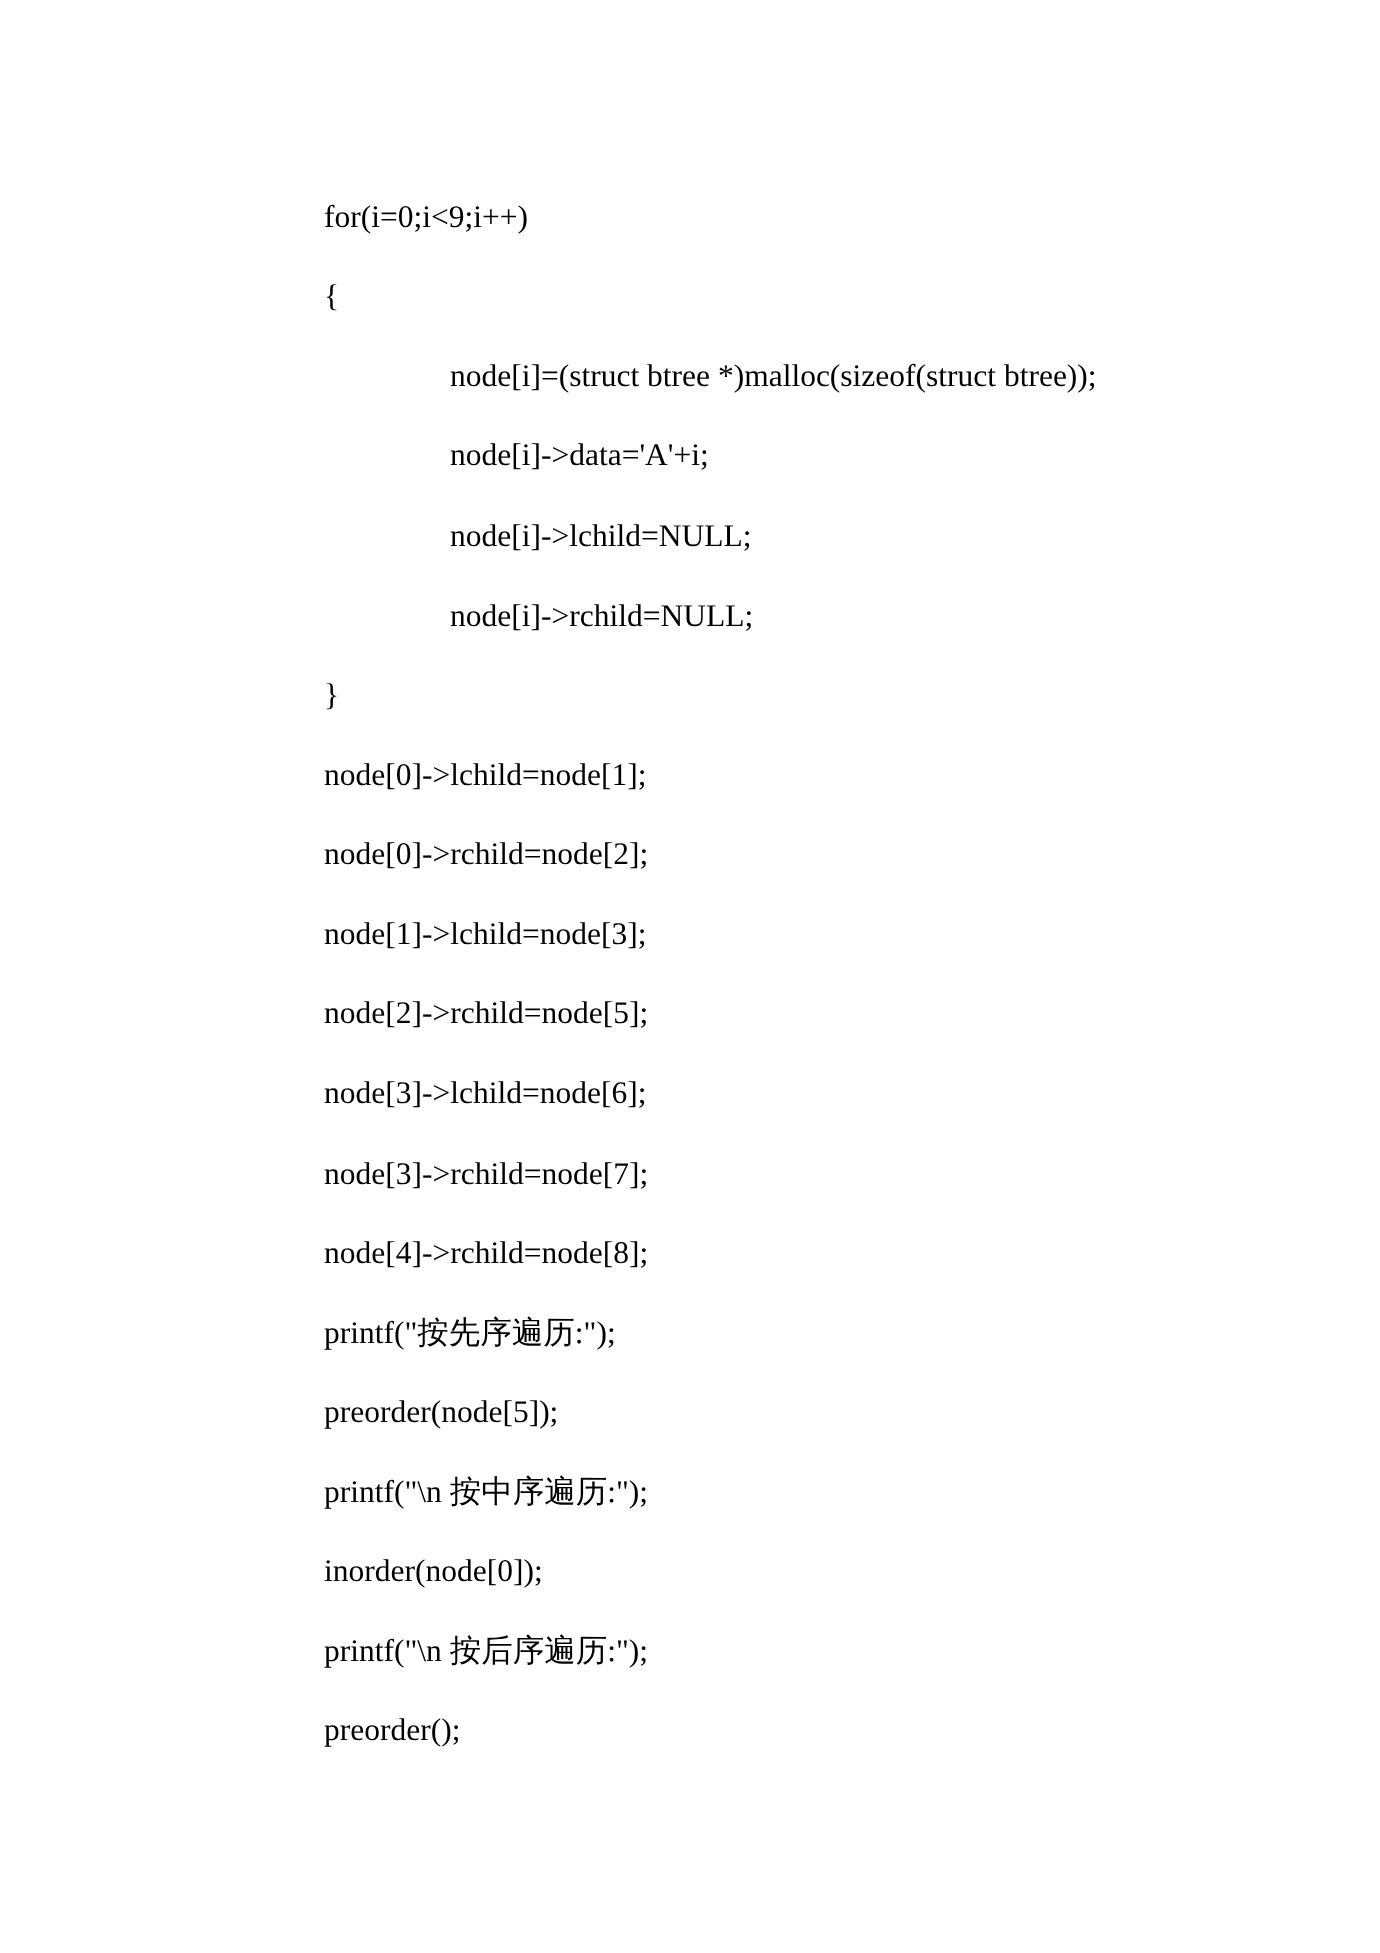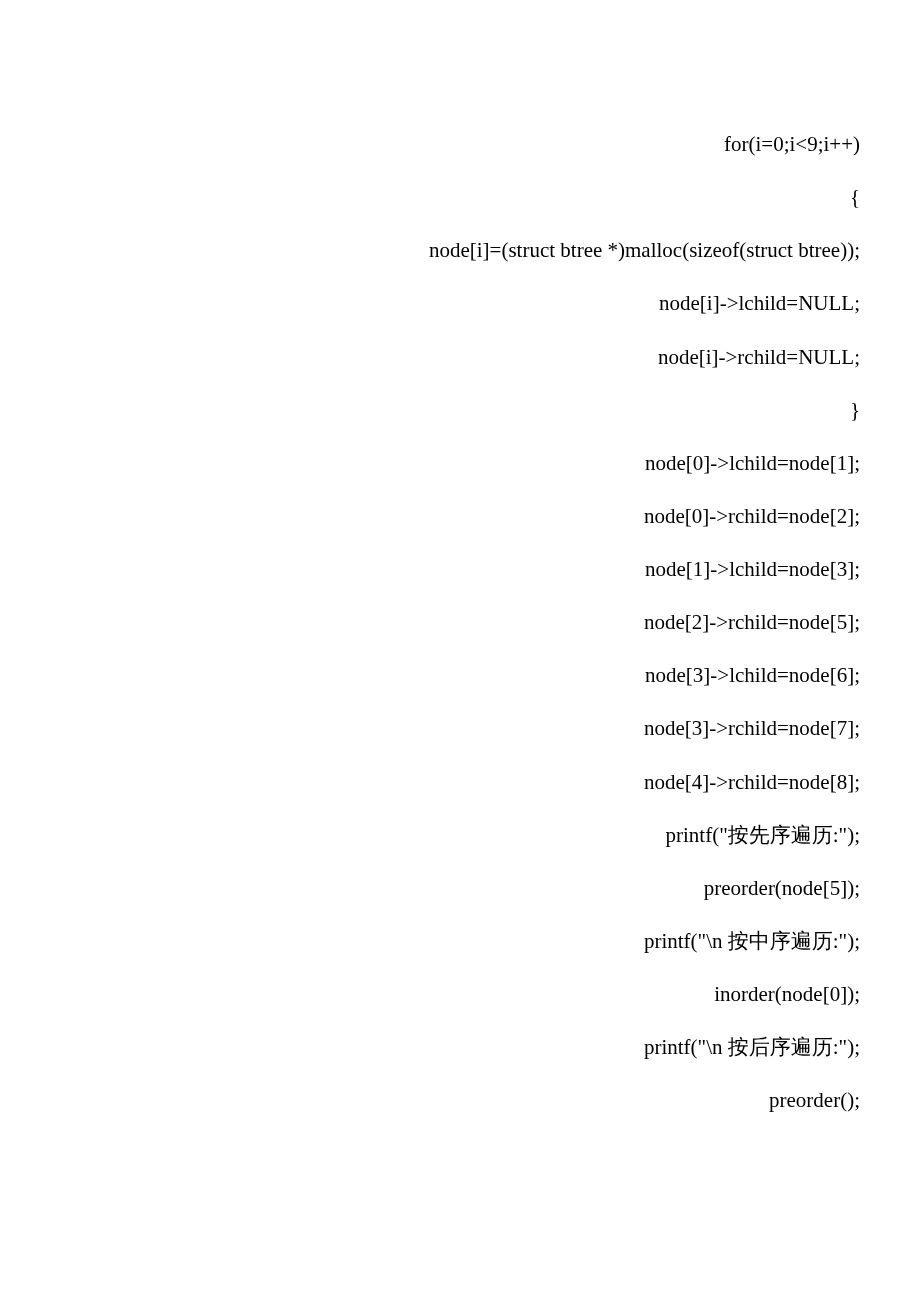--- a/index.html
+++ b/index.html
@@ -13,37 +13,37 @@
       height: 1302px;
       font-family: "Times New Roman", "SimSun", serif;
       font-size: 21px;
       color: #000000;
       padding-top: 118px;
       padding-left: 216px;
       padding-right: 60px;
     }
     .code-container {
       line-height: 2.53;
-      text-align: right;
     }
     .line {
       white-space: pre;
     }
     .indent-1 {
       padding-left: 84px;
       font-family: Liberation Serif, serif;
     }
   </style>
 </head>
 <body>
 
 <div class="code-container">
   <div class="line">for(i=0;i&lt;9;i++)</div>
   <div class="line">{</div>
   <div class="line indent-1">node[i]=(struct btree *)malloc(sizeof(struct btree));</div>
+  <div class="line indent-1">node[i]-&gt;data='A'+i;</div>
   <div class="line indent-1">node[i]-&gt;lchild=NULL;</div>
   <div class="line indent-1">node[i]-&gt;rchild=NULL;</div>
   <div class="line">}</div>
   <div class="line">node[0]-&gt;lchild=node[1];</div>
   <div class="line">node[0]-&gt;rchild=node[2];</div>
   <div class="line">node[1]-&gt;lchild=node[3];</div>
   <div class="line">node[2]-&gt;rchild=node[5];</div>
   <div class="line">node[3]-&gt;lchild=node[6];</div>
   <div class="line">node[3]-&gt;rchild=node[7];</div>
   <div class="line">node[4]-&gt;rchild=node[8];</div>

